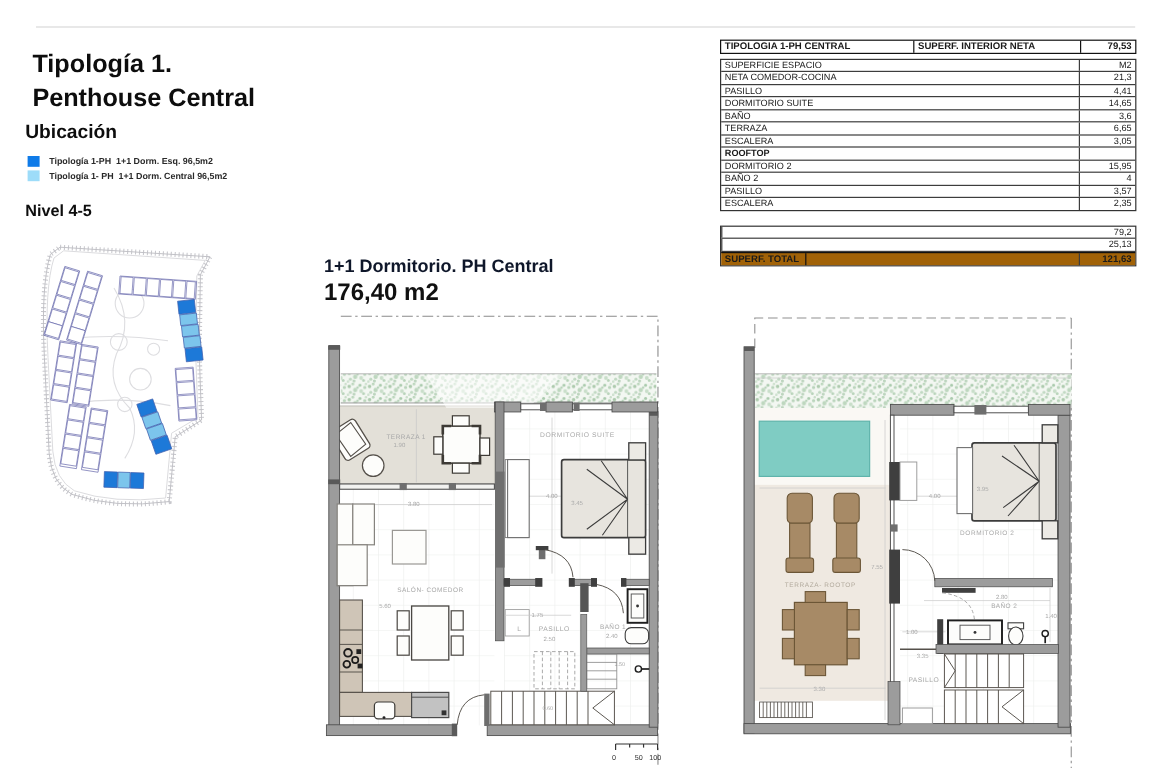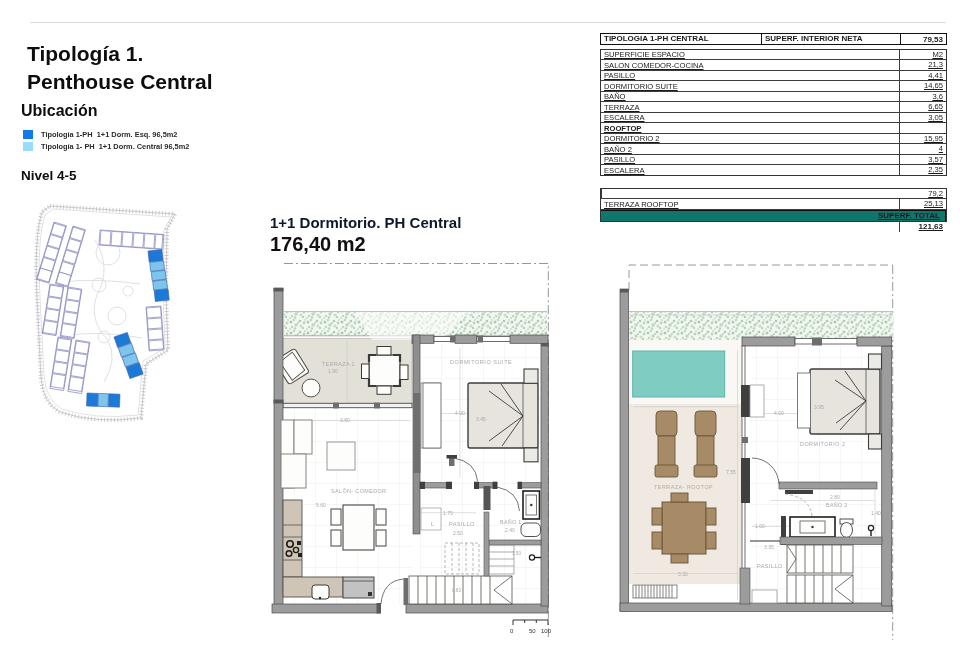--- a/index.html
+++ b/index.html
@@ -25,33 +25,33 @@
 <div class="abs" style="left:41px;top:142px;font-size:7.4px;font-weight:bold;color:#2a2a2a;letter-spacing:0;">Tipología 1- PH&nbsp; 1+1 Dorm. Central 96,5m2</div>
 
 <div class="abs" style="left:21px;top:168px;font-size:13.5px;font-weight:bold;color:#0d0d0d;">Nivel 4-5</div>
 
 <div class="abs" style="left:270px;top:214px;font-size:15px;font-weight:bold;color:#0f172a;">1+1 Dormitorio. PH Central</div>
 
 <div class="abs" style="left:270px;top:233px;font-size:20px;font-weight:bold;color:#111;">176,40 m2</div>
 
 <div class="abs" style="left:600px;top:33px;width:347px;font-size:7.6px;color:#1a1a1a;">
 
-  <div style="display:flex;border:1.5px solid #111;height:9.5px;align-items:flex-end;font-weight:bold;font-size:8px;box-sizing:content-box;">
+  <div style="display:flex;border:1.5px solid #111;height:9.5px;align-items:center;font-weight:bold;font-size:8px;box-sizing:content-box;">
     <div style="width:157px;padding-left:3px;border-right:1.5px solid #111;height:100%;display:flex;align-items:center;white-space:nowrap;">TIPOLOGIA 1-PH CENTRAL</div>
     <div style="width:135px;padding-left:3px;border-right:1.5px solid #111;height:100%;display:flex;align-items:center;white-space:nowrap;">SUPERF. INTERIOR NETA</div>
     <div style="flex:1;padding-right:3px;text-align:right;">79,53</div>
   </div>
 
   <div style="margin-top:4px;border:1px solid #333;">
     <div class="tr">
         <span>SUPERFICIE ESPACIO</span>
         <span class="v">M2</span>
       </div>
     <div class="tr">
-        <span>SALON COMEDOR-COCINA</span>
+        <span>NETA COMEDOR-COCINA</span>
         <span class="v">21,3</span>
       </div>
     <div class="tr">
         <span>PASILLO</span>
         <span class="v">4,41</span>
       </div>
     <div class="tr">
         <span>DORMITORIO SUITE</span>
         <span class="v">14,65</span>
       </div>
@@ -87,33 +87,32 @@
         <span>ESCALERA</span>
         <span class="v">2,35</span>
       </div>
   </div>
 
   <div style="margin-top:12px;border:1px solid #333;">
     <div class="tr">
         <span class="v">79,2</span>
       </div>
     <div class="tr">
-        <span>TERRAZA ROOFTOP</span>
         <span class="v">25,13</span>
       </div>
 
-    <div class="tr" style="background:#0f766e;border-bottom:none;border-top:1.4px solid #111;height:10.6px;font-weight:bold;font-size:8px;flex-direction:column;">
+    <div class="tr" style="background:#a16207;border-bottom:none;border-top:1.4px solid #111;height:10.6px;font-weight:bold;font-size:8px;">
       <span style="flex:none;width:67px;border-right:1.2px solid #111;height:100%;display:flex;align-items:center;white-space:nowrap;">SUPERF. TOTAL</span>
       <span style="flex:1;"></span>
       <span class="v">121,63</span>
       </div>
   </div>
 </div>
 <style>
- .tr{display:flex;height:9.5px;align-items:flex-end;border-bottom:1px solid #3d3d3d;text-decoration:underline;}
+ .tr{display:flex;height:9.5px;align-items:flex-start;border-bottom:1px solid #3d3d3d;}
  .tr span{padding-left:3px;white-space:nowrap;}
  .tr span:first-child{flex:1;}
  .tr .v{flex:none;width:40px;border-left:1px solid #3d3d3d;text-align:right;padding-right:3px;height:100%;display:flex;align-items:center;justify-content:flex-end;}
 </style>
 
 <svg class="abs" style="left:0;top:190px;" width="250" height="250" viewBox="0 190 250 250">
 
   <path d="M50,206 L175,214 L167,229 L166,294 L168,350 L146,364 L141,418 Q95,424 60,412 Q43,403 41,378 L37,298 Q34,238 42,212 Z" fill="none" stroke="#c8c8cd" stroke-width="4.2" stroke-dasharray="0.9 2.4"></path>
 
   <path d="M50,206 L175,214 L167,229 L166,294 L168,350 L146,364 L141,418 Q95,424 60,412 Q43,403 41,378 L37,298 Q34,238 42,212 Z" fill="#ffffff" fill-opacity="0.0" stroke="#bfbfc4" stroke-width="0.8"></path>

